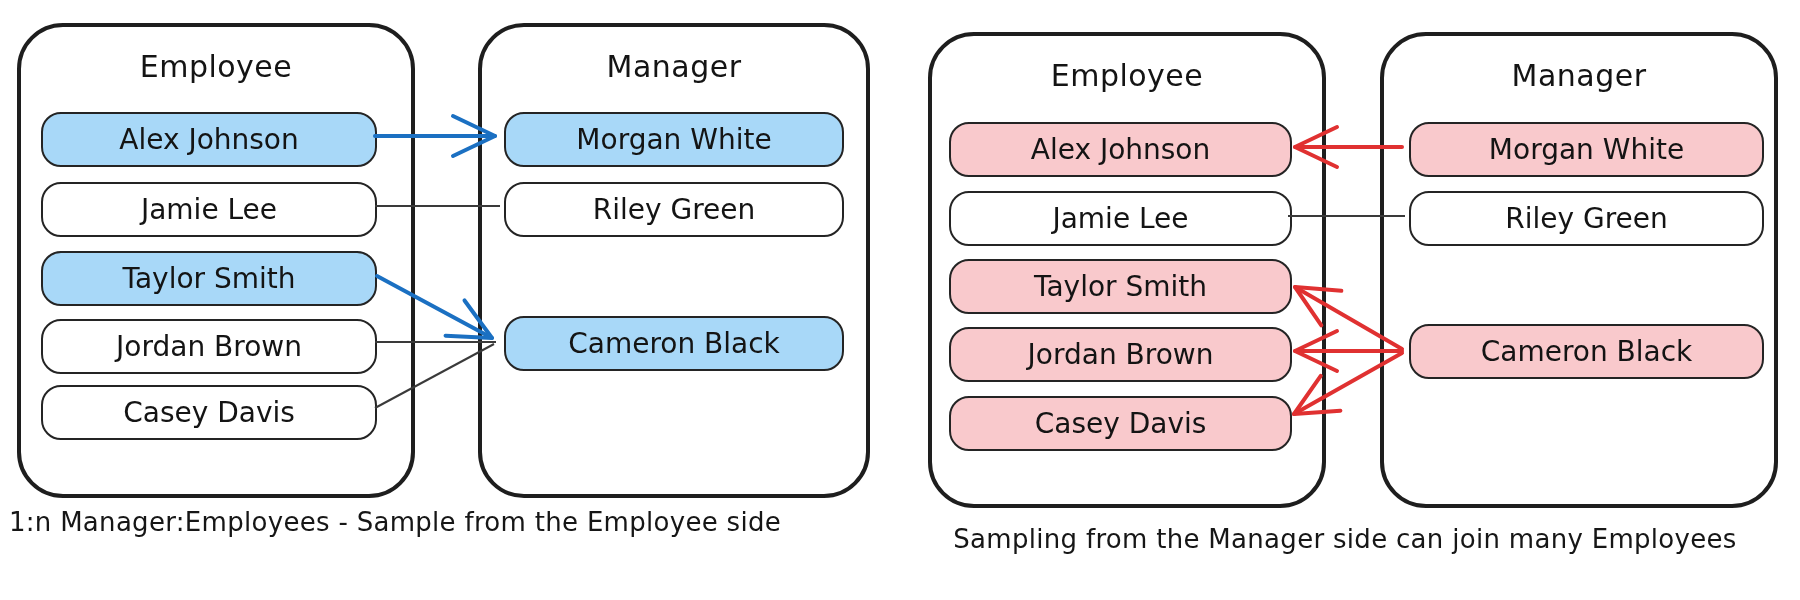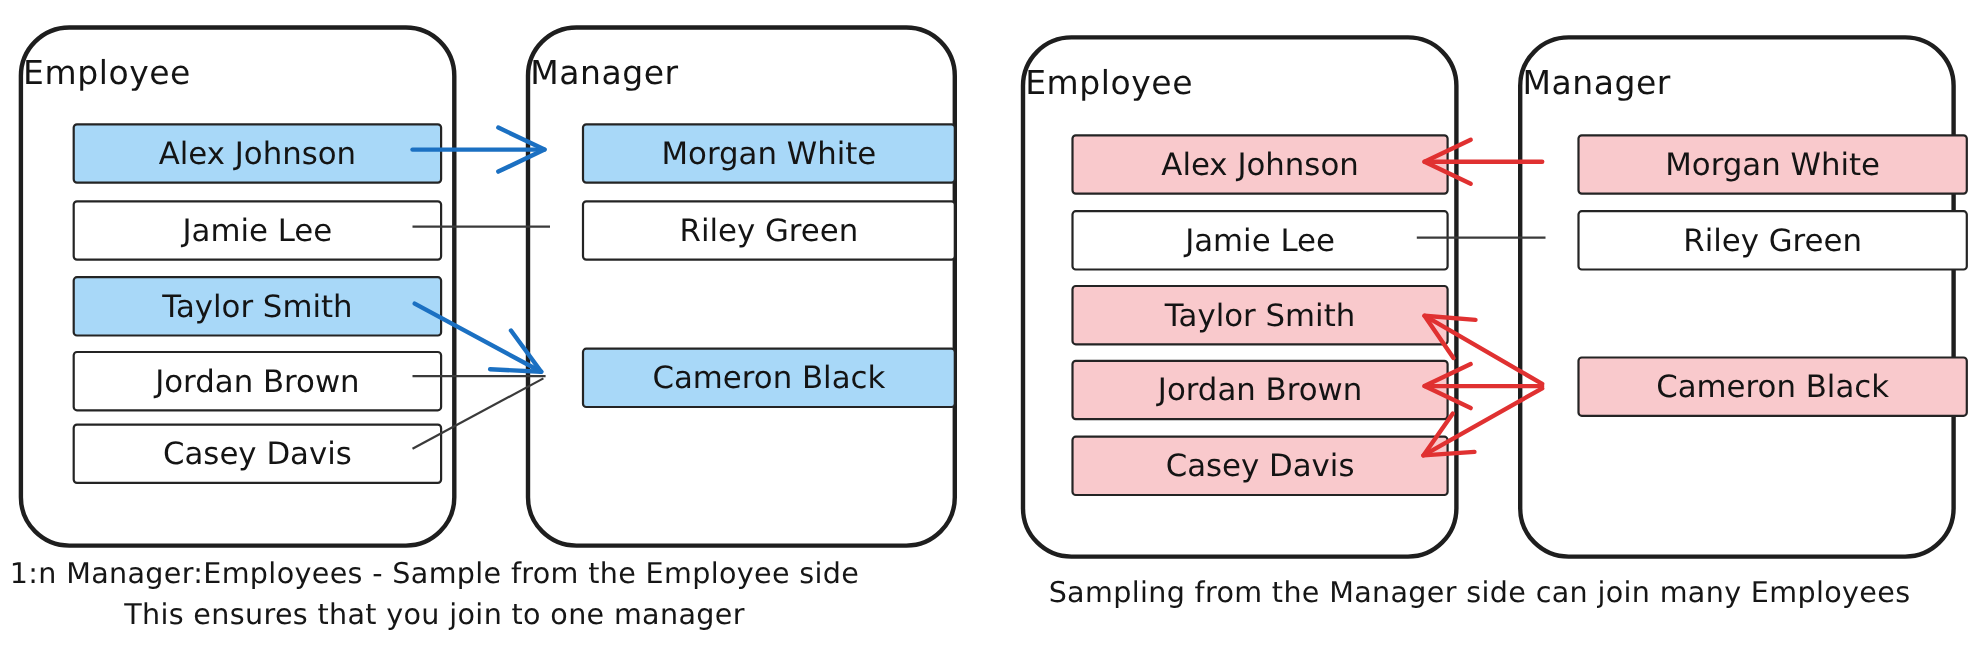--- a/index.html
+++ b/index.html
@@ -1,23 +1,23 @@
 <!DOCTYPE html>
 <html><head>
 <meta charset="utf-8">
 <style>
   html,body{margin:0;padding:0;background:#fff;}
   .canvas{position:relative;width:1800px;height:600px;background:#ffffff;
           font-family:"DejaVu Sans",sans-serif;color:#1b1b1b;overflow:hidden;}
   .panel{position:absolute;background:#ffffff;border:4px solid #1e1e1e;border-radius:46px;}
-  .ptitle{position:absolute;top:22px;left:0;right:0;font-size:30px;
+  .ptitle{position:absolute;top:22px;left:0;right:0;text-align:center;font-size:30px;
           letter-spacing:.5px;color:#141414;}
-  .row{position:absolute;height:55px;border:2.5px solid #242424;border-radius:4px;
+  .row{position:absolute;height:55px;border:2.5px solid #242424;border-radius:20px;
        display:flex;align-items:center;justify-content:center;font-size:28px;
-       background:#ffffff;color:#141414;box-sizing:border-box;margin-left:25px;}
+       background:#ffffff;color:#141414;box-sizing:border-box;}
   .row.blue{background:#a8d8f8;}
   .row.pink{background:#f9c9cc;}
   .overlay{position:absolute;left:0;top:0;z-index:5;pointer-events:none;}
   .caption{position:absolute;text-align:center;font-size:26px;line-height:37px;
            color:#161616;z-index:6;letter-spacing:.3px;}
 </style>
 </head>
 <body>
 
 <div class="canvas">
@@ -33,21 +33,20 @@
 
   <div class="panel" style="left:478px;top:23px;width:384px;height:467px;">
     <div class="ptitle">Manager</div>
     <div class="row blue" style="left:22px;top:85px;width:340px;">Morgan White</div>
     <div class="row" style="left:22px;top:155px;width:340px;">Riley Green</div>
     <div class="row blue" style="left:22px;top:289px;width:340px;">Cameron Black</div>
   </div>
 
   <div class="caption" style="left:0px;top:504px;width:790px;">
     <div>1:n Manager:Employees - Sample from the Employee side</div>
-    <div>This ensures that you join to one manager</div>
   </div>
 
   <div class="panel" style="left:928px;top:32px;width:390px;height:468px;">
     <div class="ptitle">Employee</div>
     <div class="row pink" style="left:17px;top:86px;width:343px;">Alex Johnson</div>
     <div class="row" style="left:17px;top:155px;width:343px;">Jamie Lee</div>
     <div class="row pink" style="left:17px;top:223px;width:343px;">Taylor Smith</div>
     <div class="row pink" style="left:17px;top:291px;width:343px;">Jordan Brown</div>
     <div class="row pink" style="left:17px;top:360px;width:343px;">Casey Davis</div>
   </div>

